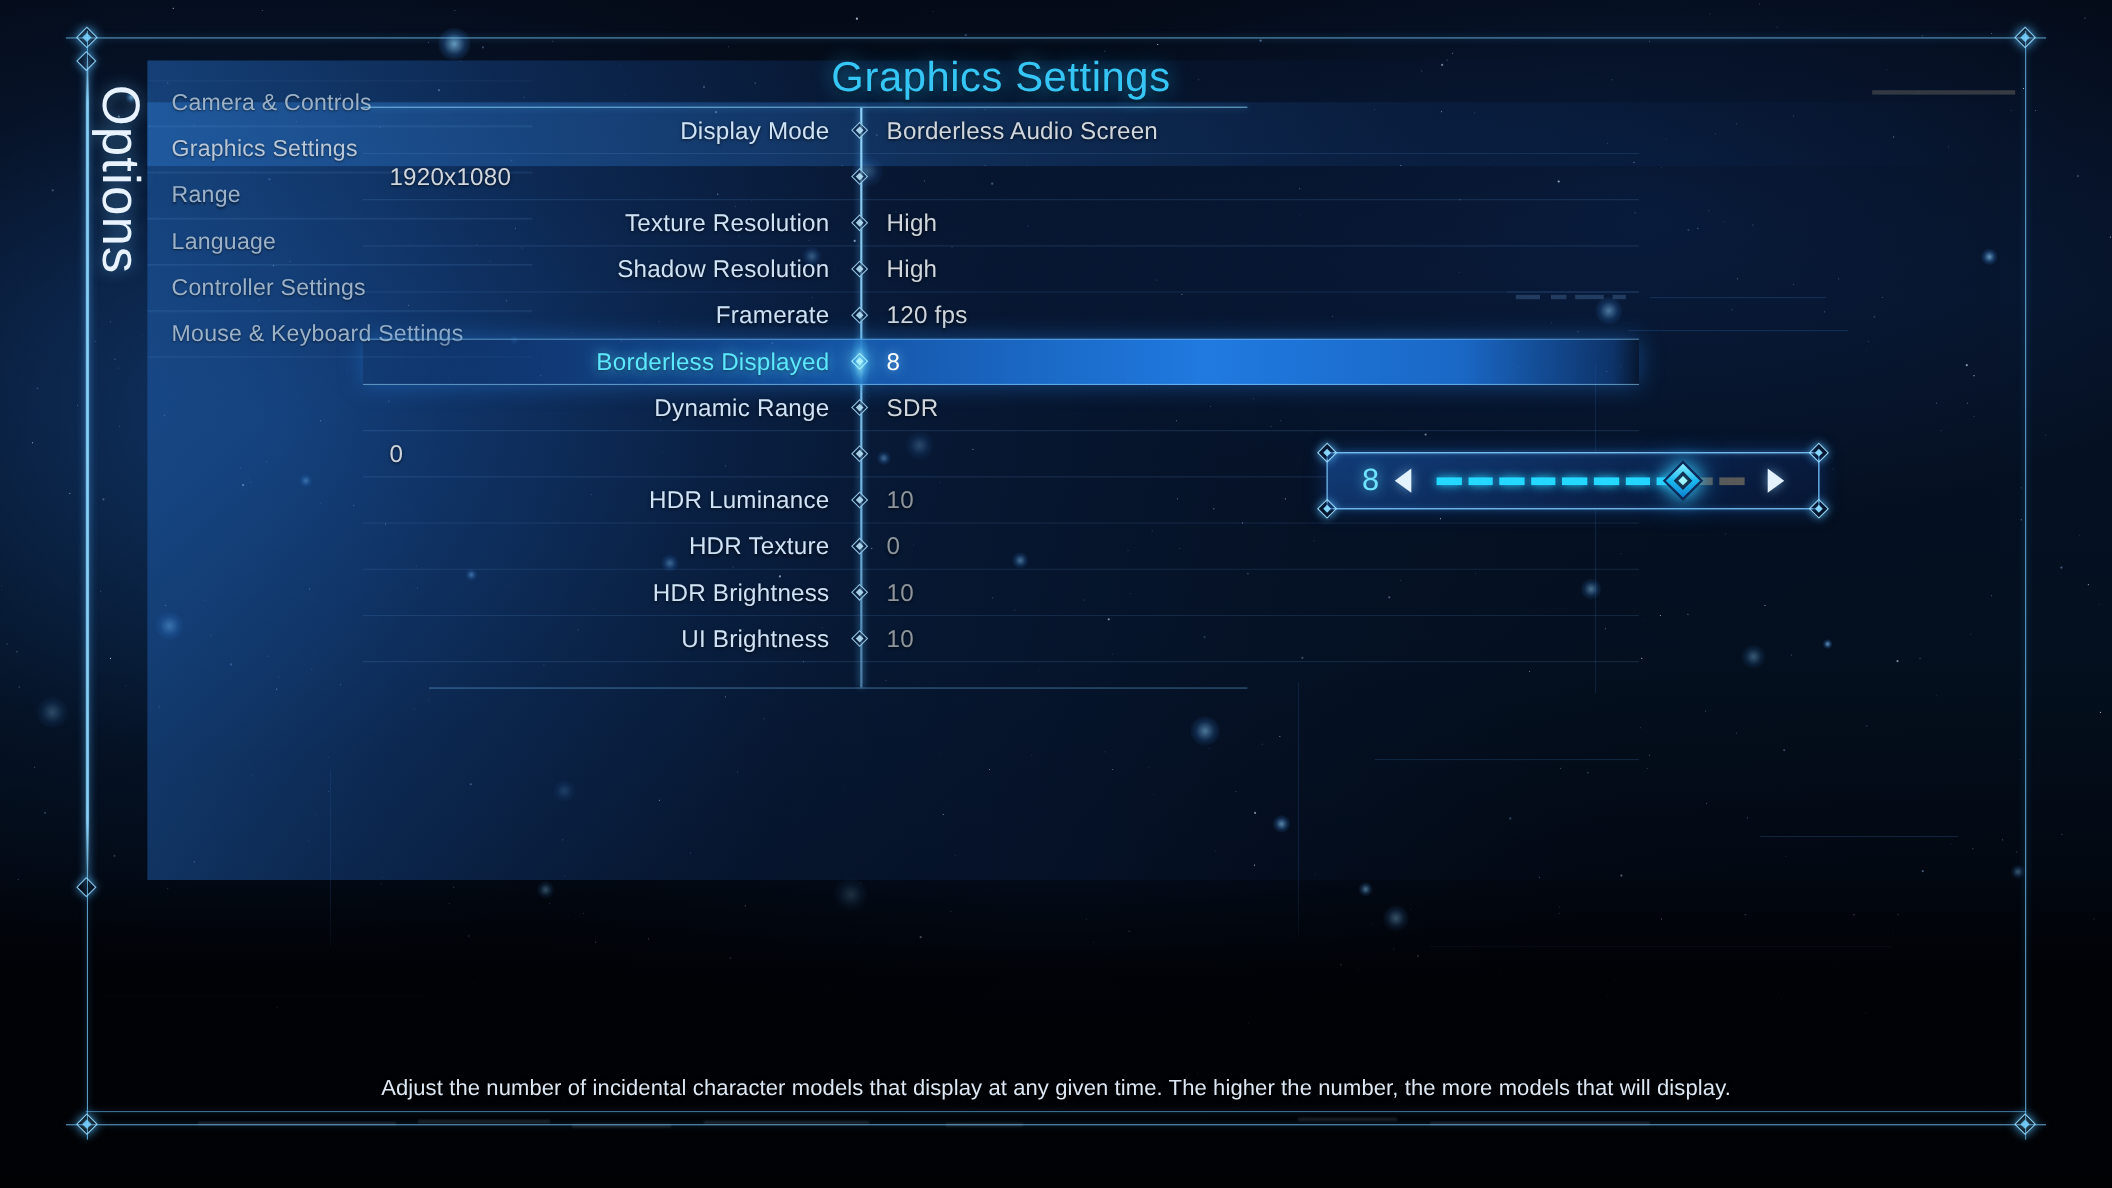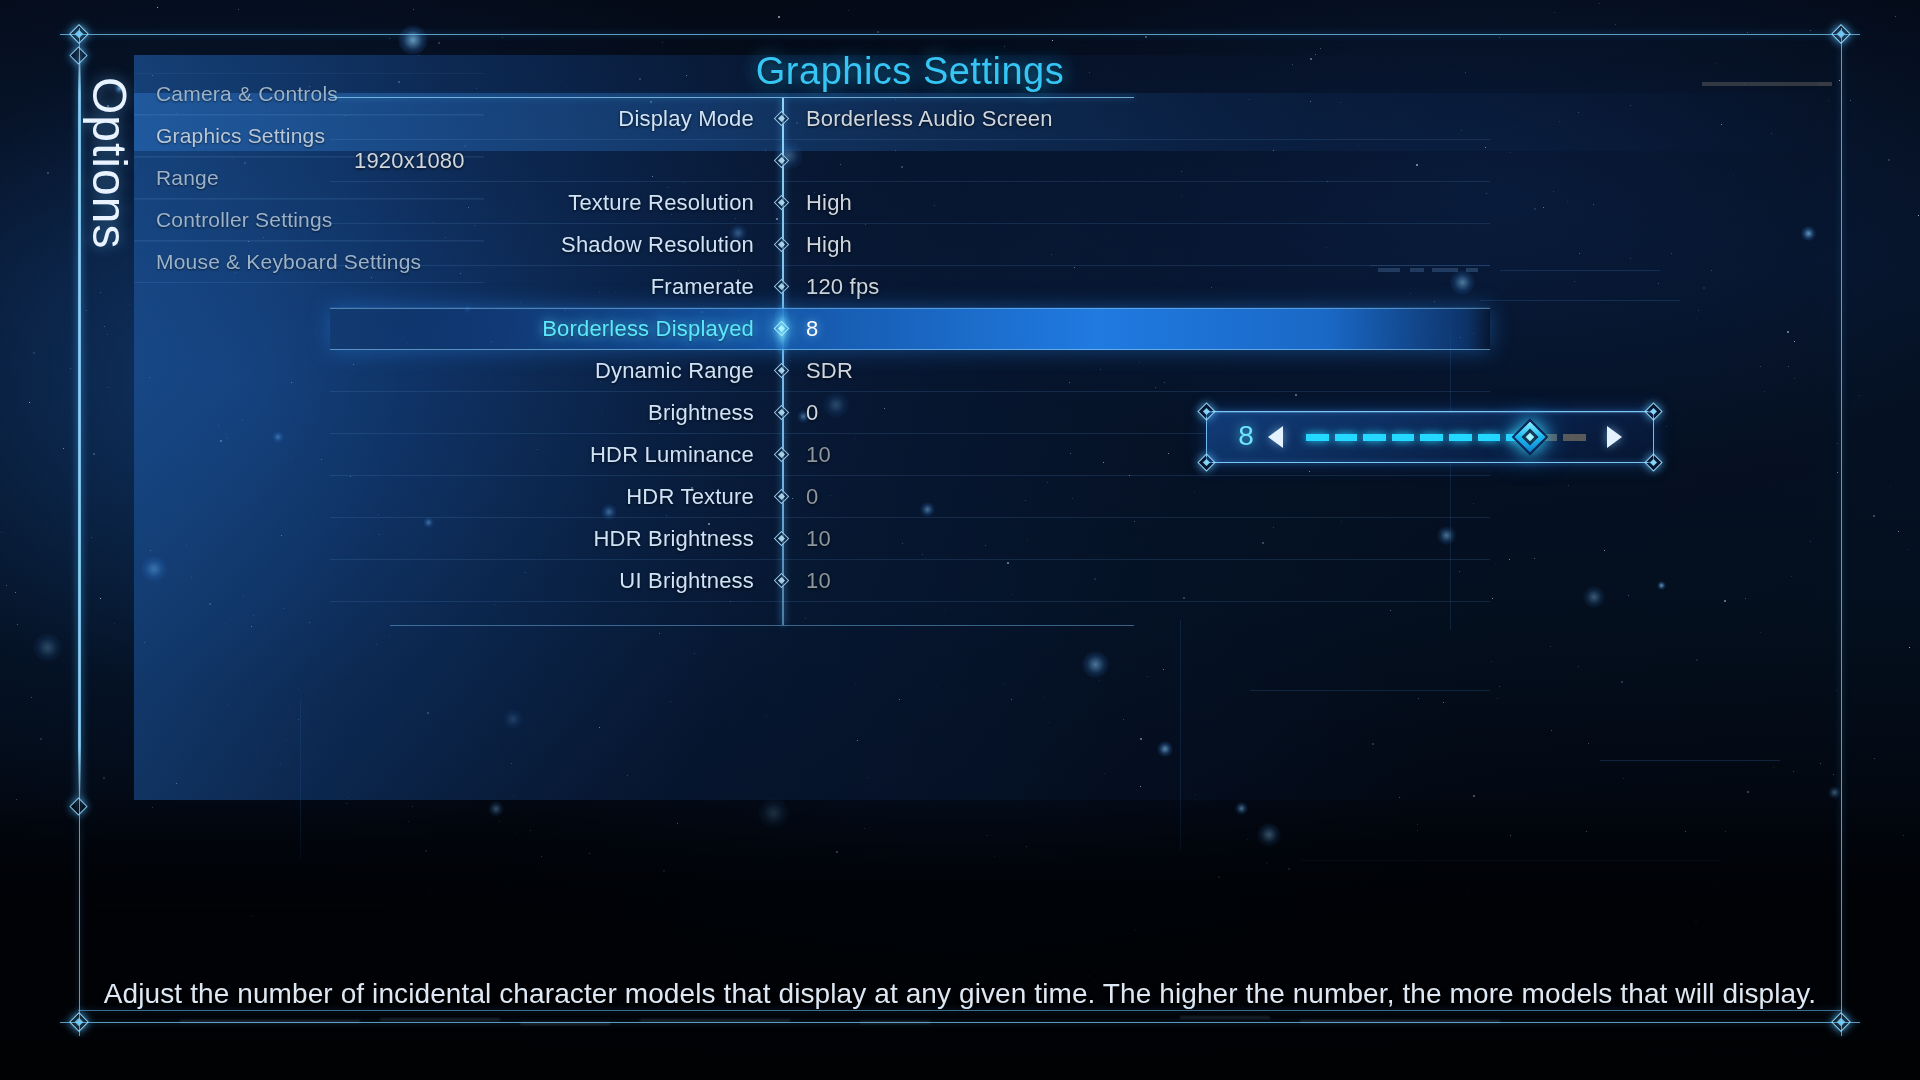--- a/index.html
+++ b/index.html
@@ -240,21 +240,21 @@
   #sp-handle::before{
     content:""; position:absolute; inset:8px; z-index:1;
     background:#9df5ff; box-shadow:0 0 10px #6fe8ff;
   }
 
   
   #footer{
     position:absolute; left:0; right:0; top:978px; text-align:center;
   }
   #footer-text{
-    font-size:28px; color:#dde8f4; letter-spacing:.1px;
+    font-size:20px; color:#dde8f4; letter-spacing:.1px;
     text-shadow:0 1px 4px rgba(0,0,0,.9);
   }
   #footer-rule{
     position:absolute; left:78px; right:78px; top:1010px; height:1px;
     background:rgba(110,195,255,.55); box-shadow:0 0 6px rgba(70,170,250,.5);
   }
   
   #title{
     position:absolute; left:330px; top:50px; width:1160px;
     text-align:center;
@@ -819,20 +819,23 @@
       <div class="side-item">
         <span>Camera &amp; Controls</span>
       </div>
       <div class="side-item active">
         <span>Graphics Settings</span>
       </div>
       <div class="side-item">
         <span>Range</span>
       </div>
       <div class="side-item">
+        <span>Language</span>
+      </div>
+      <div class="side-item">
         <span>Controller Settings</span>
       </div>
       <div class="side-item">
         <span>Mouse &amp; Keyboard Settings</span>
       </div>
     </nav>
 </div>
 
 <div id="title">Graphics Settings</div>
 
@@ -869,21 +872,20 @@
         <div class="row-dia"></div>
         <div class="svalue">8</div>
         <div class="sel-glow"></div>
       </div>
       <div class="srow">
         <div class="slabel">Dynamic Range</div>
         <div class="row-dia"></div>
         <div class="svalue">SDR</div>
       </div>
       <div class="srow">
-        <div class="slabel">Brightness</div>
         <div class="row-dia"></div>
         <div class="svalue">0</div>
       </div>
       <div class="srow dim">
         <div class="slabel">HDR Luminance</div>
         <div class="row-dia"></div>
         <div class="svalue">10</div>
       </div>
       <div class="srow dim">
         <div class="slabel">HDR Texture</div>

